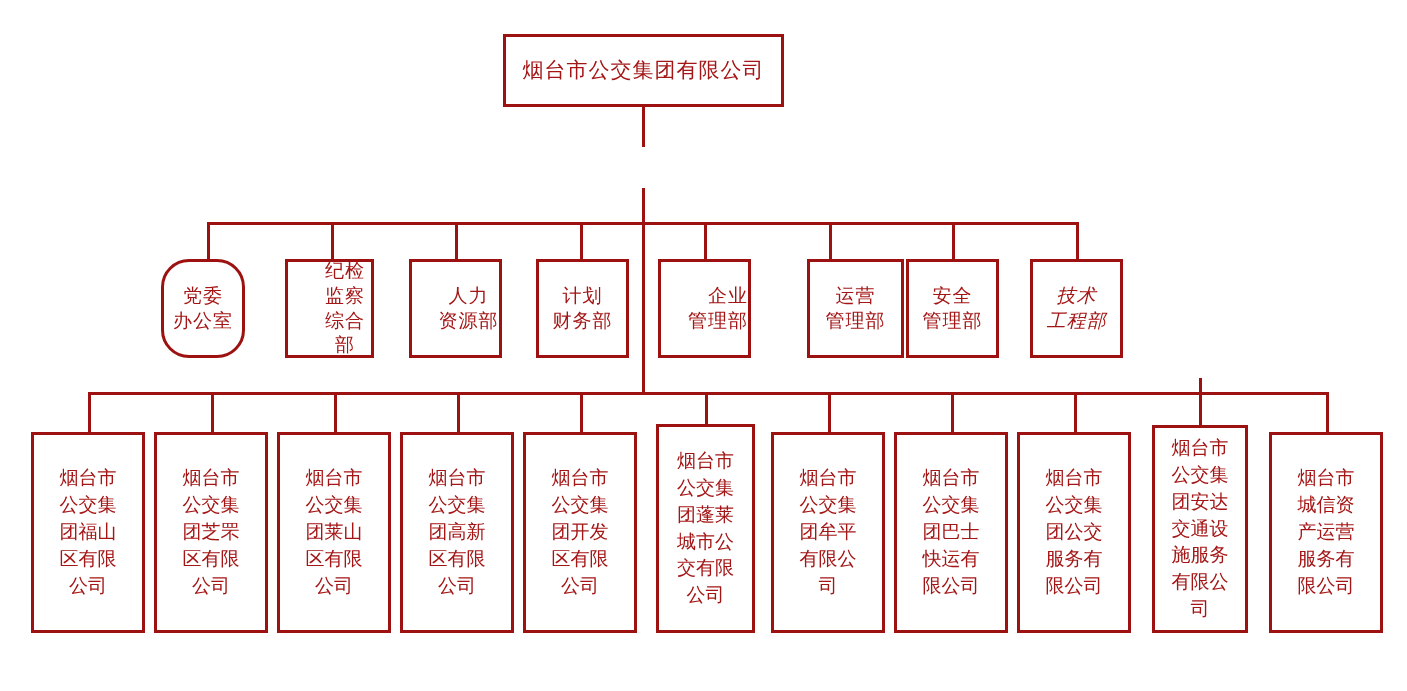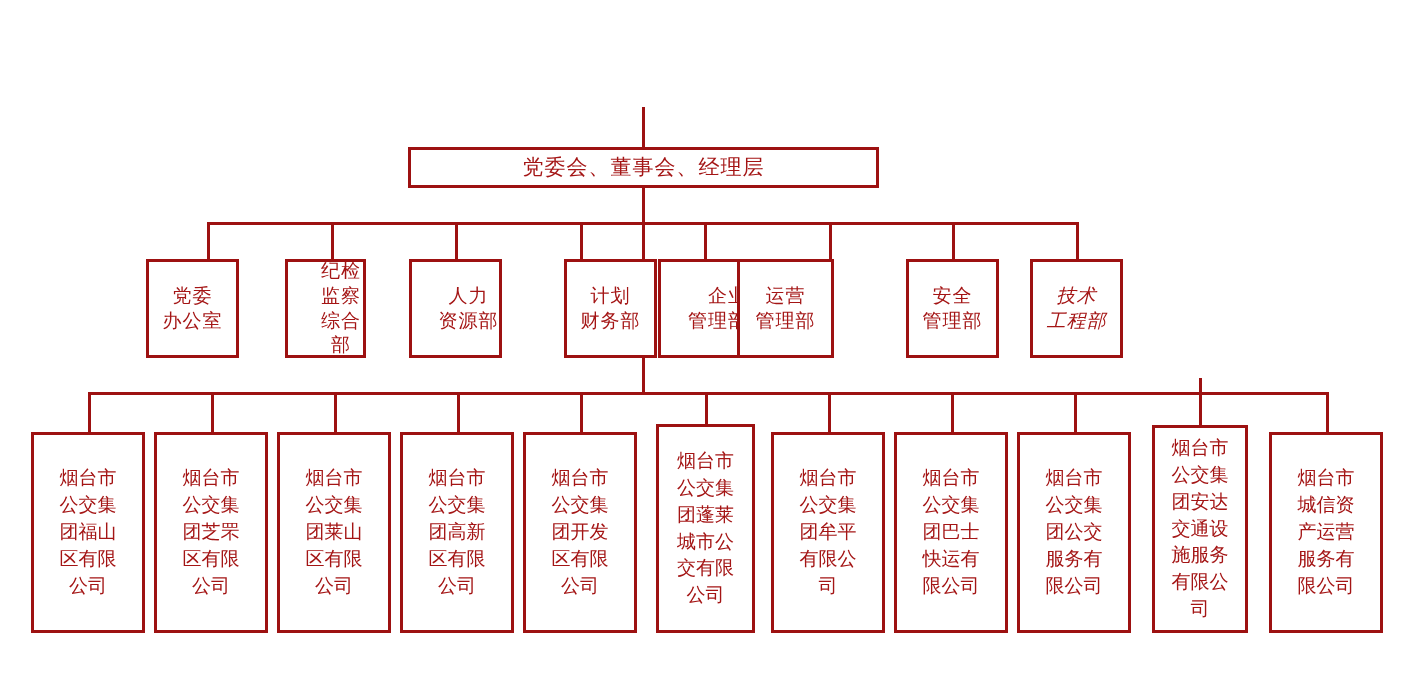--- a/index.html
+++ b/index.html
@@ -103,46 +103,46 @@
   <div class="line v" style="left:334px;  top:392px; height:40px;"></div>
   <div class="line v" style="left:457px;  top:392px; height:40px;"></div>
   <div class="line v" style="left:580px;  top:392px; height:40px;"></div>
   <div class="line v" style="left:705px;  top:392px; height:32px;"></div>
   <div class="line v" style="left:828px;  top:392px; height:40px;"></div>
   <div class="line v" style="left:951px;  top:392px; height:40px;"></div>
   <div class="line v" style="left:1074px; top:392px; height:40px;"></div>
   <div class="line v" style="left:1199px; top:378px; height:47px;"></div>
   <div class="line v" style="left:1326px; top:392px; height:40px;"></div>
 
-
-  <div class="node board">
-    <span class="node-label">党委会、董事会、经理层</span>
-  </div>
-
-  <div class="node dept" style="left:146px; width:93px;">
+  <div class="node root">
+    <span class="node-label">烟台市公交集团有限公司</span>
+  </div>
+
+
+  <div class="node dept" style="left:161px; width:84px;border-radius:28px;">
     <span class="node-label">党委
 办公室</span>
   </div>
-  <div class="node dept" style="left:285px; width:81px;padding-left:31px;">
+  <div class="node dept" style="left:285px; width:89px;padding-left:31px;">
     <span class="node-label">纪检监察
 综合部</span>
   </div>
   <div class="node dept" style="left:409px; width:93px;padding-left:26px;">
     <span class="node-label">人力
 资源部</span>
   </div>
-  <div class="node dept" style="left:564px; width:93px;">
+  <div class="node dept" style="left:536px; width:93px;">
     <span class="node-label">计划
 财务部</span>
   </div>
   <div class="node dept" style="left:658px; width:93px;text-align:right;">
     <span class="node-label">企业
 管理部</span>
   </div>
-  <div class="node dept" style="left:737px; width:97px;">
+  <div class="node dept" style="left:807px; width:97px;">
     <span class="node-label">运营
 管理部</span>
   </div>
   <div class="node dept" style="left:906px; width:93px;">
     <span class="node-label">安全
 管理部</span>
   </div>
   <div class="node dept" style="left:1030px; width:93px;font-style:italic;">
     <span class="node-label">技术
 工程部</span>

